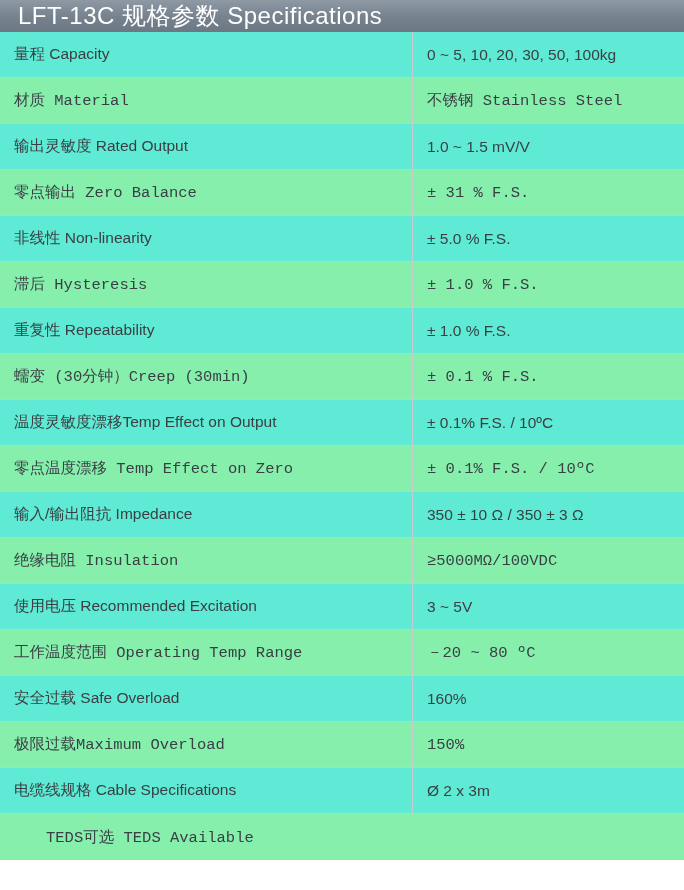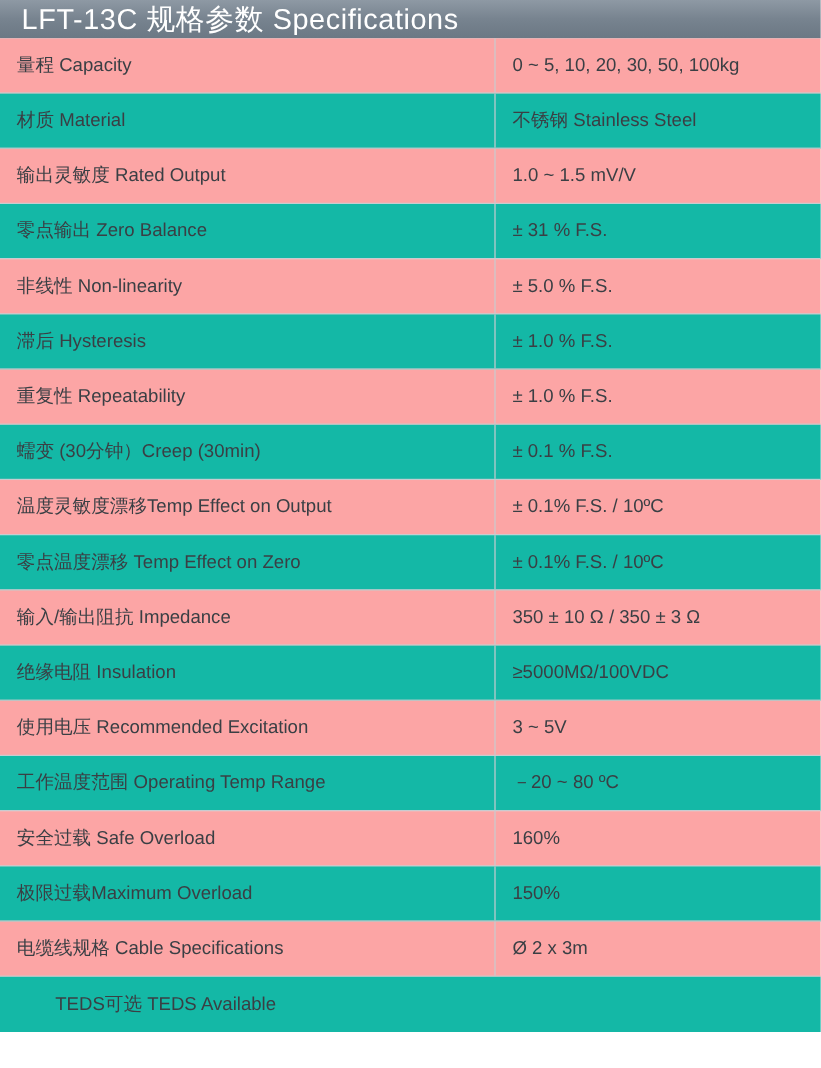--- a/index.html
+++ b/index.html
@@ -42,24 +42,25 @@
     flex-direction: column;
   }
   .row {
     height: 46px;
     display: flex;
     align-items: stretch;
     border-bottom: 1px solid #c8ccd0;
     box-sizing: border-box;
   }
   .row.alt {
-    background: #14b8a6;
+    background: #86efac;
+    font-family: Liberation Mono, monospace;
   }
   .row.plain {
-    background: #fca5a5;
+    background: #5eead4;
   }
   .row.last {
     border-bottom: none;
     padding-left: 32px;
   }
   .cell-label {
     width: 372px;
     box-sizing: border-box;
     padding-left: 14px;
     display: flex;

